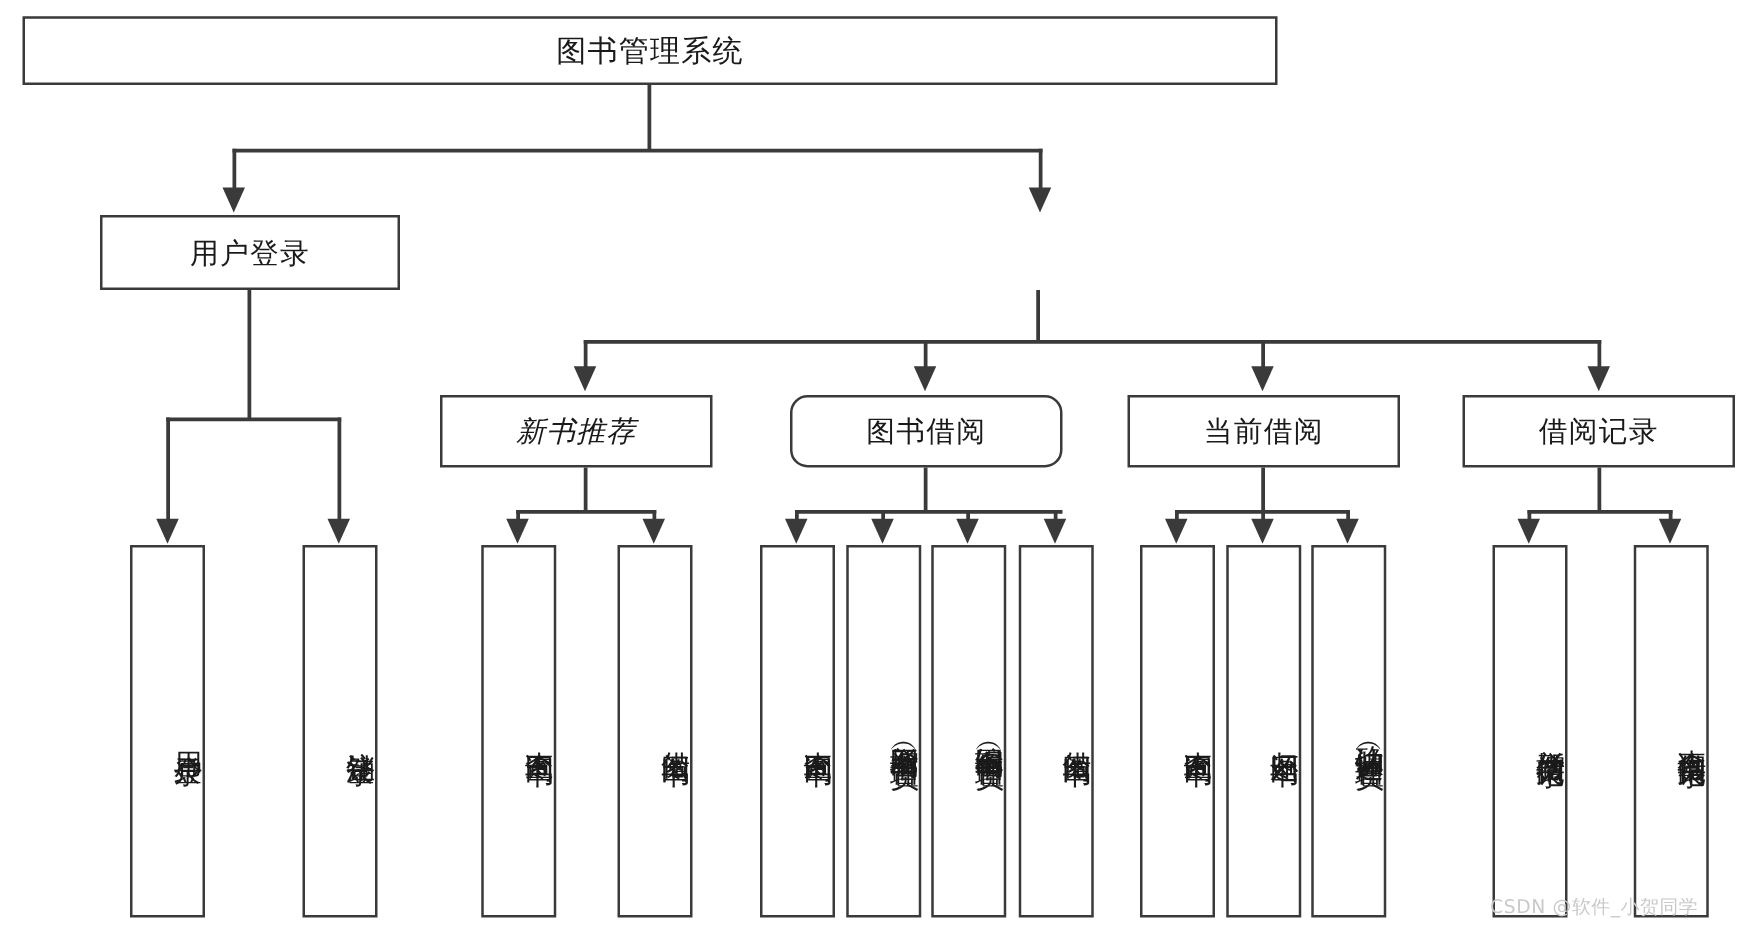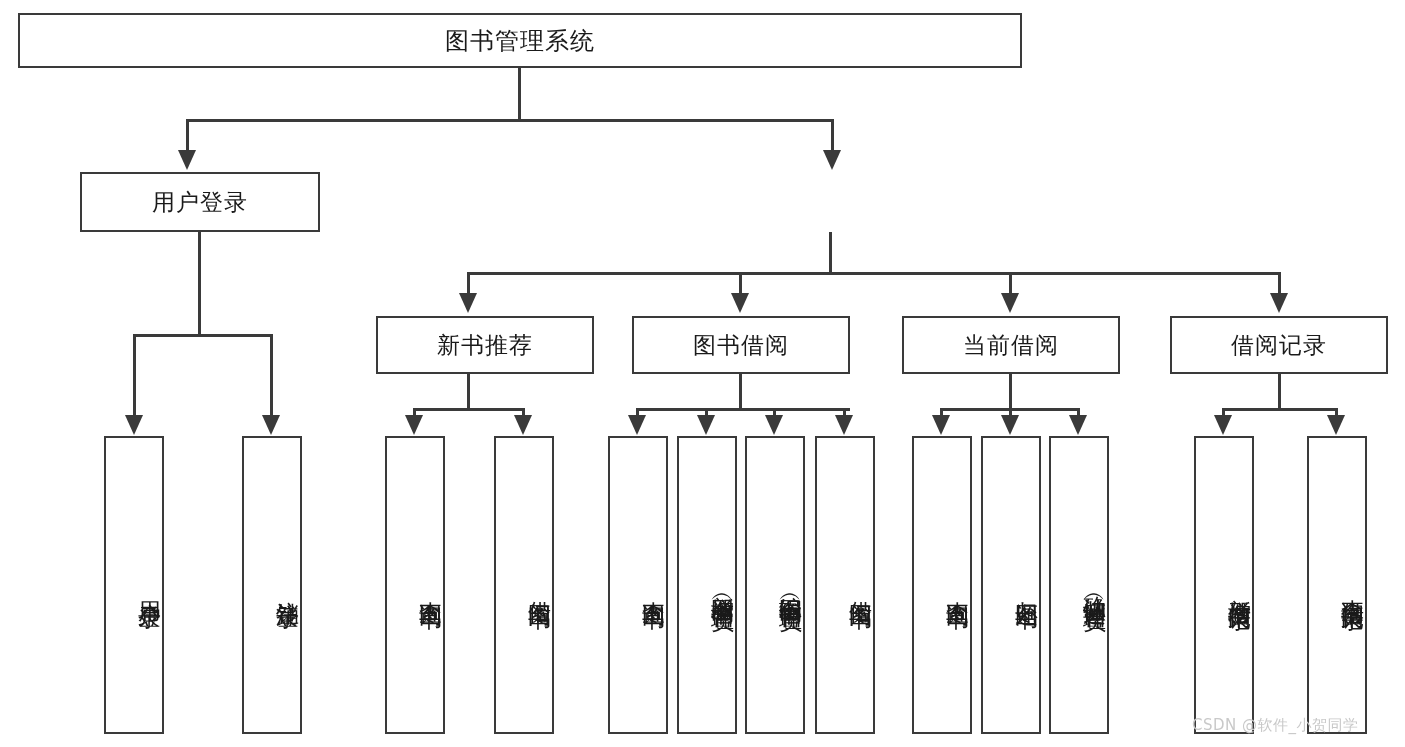--- a/index.html
+++ b/index.html
@@ -96,22 +96,22 @@
   <div class="edge h" style="left:467px; top:272px; width:814px; height:3px;"></div>
   <div class="edge v" style="left:467px; top:272px; width:3px; height:26px;"></div>
   <div class="arrow" style="left:459px; top:293px;"></div>
   <div class="edge v" style="left:739px; top:272px; width:3px; height:26px;"></div>
   <div class="arrow" style="left:731px; top:293px;"></div>
   <div class="edge v" style="left:1009px; top:272px; width:3px; height:26px;"></div>
   <div class="arrow" style="left:1001px; top:293px;"></div>
   <div class="edge v" style="left:1278px; top:272px; width:3px; height:26px;"></div>
   <div class="arrow" style="left:1270px; top:293px;"></div>
 
-  <div class="node horiz" style="left:376px; top:316px; width:218px; height:58px;">新书推荐</div>
-  <div class="node horiz" style="left:632px; top:316px; width:218px; height:58px;">图书借阅</div>
+  <div class="node horiz" style="left:352px; top:316px; width:218px; height:58px;font-style:italic;">新书推荐</div>
+  <div class="node horiz" style="left:632px; top:316px; width:218px; height:58px;border-radius:14px;">图书借阅</div>
   <div class="node horiz" style="left:902px; top:316px; width:218px; height:58px;font-family:Liberation Serif, serif;">当前借阅</div>
   <div class="node horiz" style="left:1170px; top:316px; width:218px; height:58px;">借阅记录</div>
 
   <div class="edge v" style="left:467px; top:374px; width:3px; height:36px;"></div>
   <div class="edge h" style="left:413px; top:408px; width:112px; height:3px;"></div>
   <div class="edge v" style="left:413px; top:408px; width:3px; height:10px;"></div>
   <div class="arrow" style="left:405px; top:415px;"></div>
   <div class="edge v" style="left:522px; top:408px; width:3px; height:10px;"></div>
   <div class="arrow" style="left:514px; top:415px;"></div>
 

